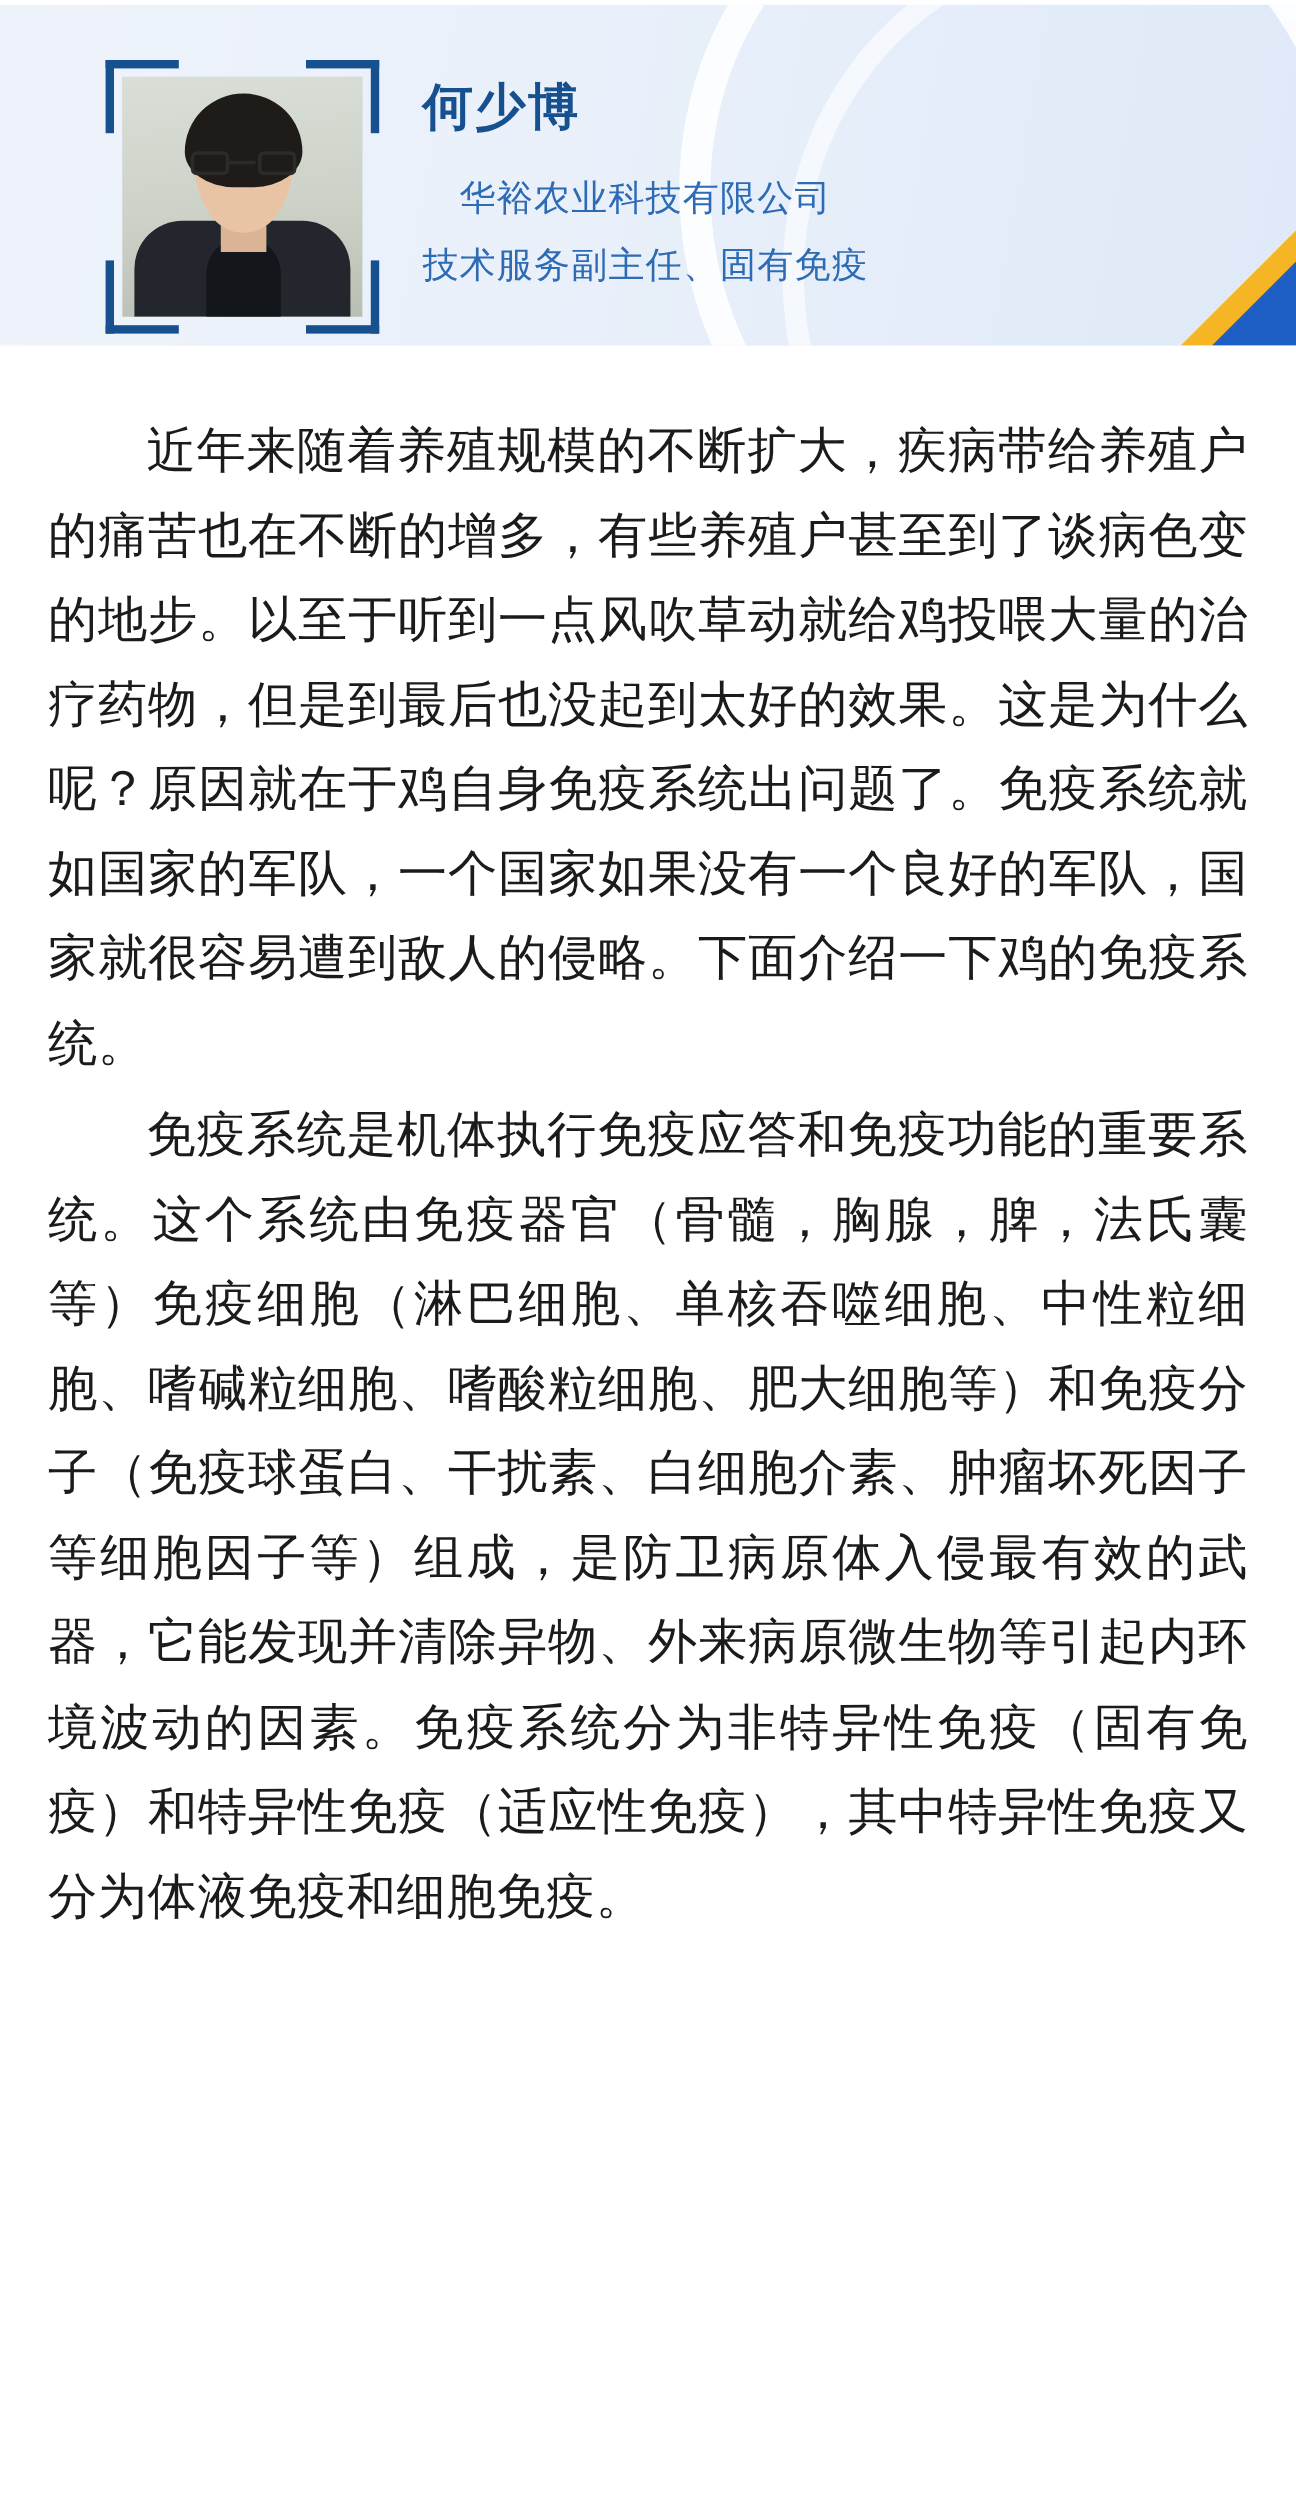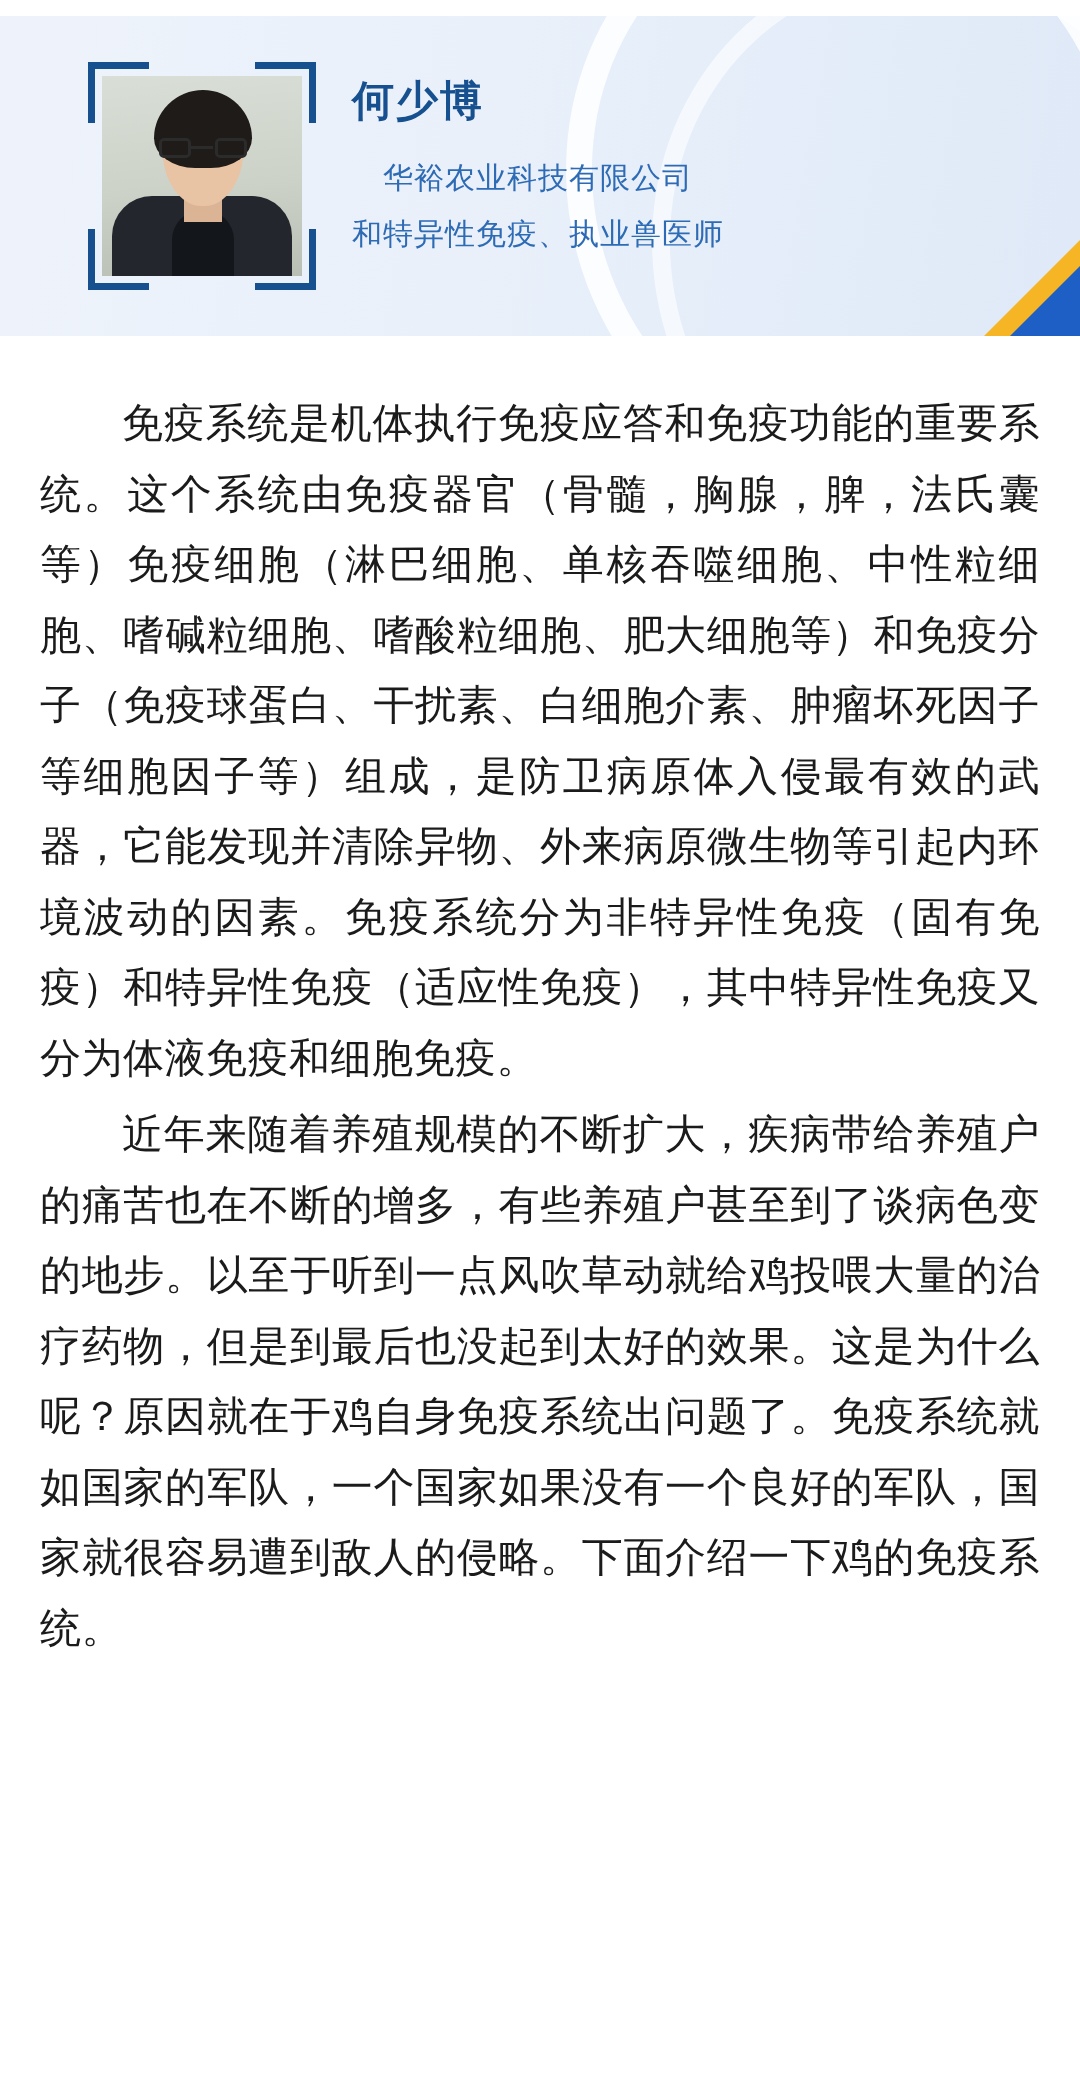--- a/index.html
+++ b/index.html
@@ -11,22 +11,22 @@
     width: 1080px;
     min-height: 2091px;
     font-family: "Liberation Sans", "DejaVu Sans", sans-serif;
     color: #1a1a1a;
     -webkit-font-smoothing: antialiased;
   }
 
   
   .author-card {
     position: relative;
-    margin: 16px 0 0 0;
-    height: 320px;
+    margin: 4px 0 0 0;
+    height: 284px;
     background: linear-gradient(100deg, #eef3fb 0%, #e9f0fa 45%, #e4edf9 70%, #dfe9f7 100%);
     overflow: hidden;
   }
   
   .swoosh {
     position: absolute;
     right: -60px;
     top: -140px;
     width: 520px;
     height: 560px;
@@ -229,20 +229,20 @@
     </div>
     <span class="bracket tl"></span>
     <span class="bracket tr"></span>
     <span class="bracket bl"></span>
     <span class="bracket br"></span>
   </div>
 
   <div class="author-info">
     <div class="author-name">何少博</div>
     <div class="author-line">华裕农业科技有限公司</div>
-    <div class="author-line">和特异性免疫、执业兽医师</div>
+    <div class="author-line">技术服务副主任、固有免疫</div>
   </div>
 </div>
 
 <div class="article">
+  <p class="para">近年来随着养殖规模的不断扩大，疾病带给养殖户的痛苦也在不断的增多，有些养殖户甚至到了谈病色变的地步。以至于听到一点风吹草动就给鸡投喂大量的治疗药物，但是到最后也没起到太好的效果。这是为什么呢？原因就在于鸡自身免疫系统出问题了。免疫系统就如国家的军队，一个国家如果没有一个良好的军队，国家就很容易遭到敌人的侵略。下面介绍一下鸡的免疫系统。</p>
   <p class="para">免疫系统是机体执行免疫应答和免疫功能的重要系统。这个系统由免疫器官（骨髓，胸腺，脾，法氏囊等）免疫细胞（淋巴细胞、单核吞噬细胞、中性粒细胞、嗜碱粒细胞、嗜酸粒细胞、肥大细胞等）和免疫分子（免疫球蛋白、干扰素、白细胞介素、肿瘤坏死因子等细胞因子等）组成，是防卫病原体入侵最有效的武器，它能发现并清除异物、外来病原微生物等引起内环境波动的因素。免疫系统分为非特异性免疫（固有免疫）和特异性免疫（适应性免疫），其中特异性免疫又分为体液免疫和细胞免疫。</p>
-  <p class="para">近年来随着养殖规模的不断扩大，疾病带给养殖户的痛苦也在不断的增多，有些养殖户甚至到了谈病色变的地步。以至于听到一点风吹草动就给鸡投喂大量的治疗药物，但是到最后也没起到太好的效果。这是为什么呢？原因就在于鸡自身免疫系统出问题了。免疫系统就如国家的军队，一个国家如果没有一个良好的军队，国家就很容易遭到敌人的侵略。下面介绍一下鸡的免疫系统。</p>
 </div>
 
 </body></html>

